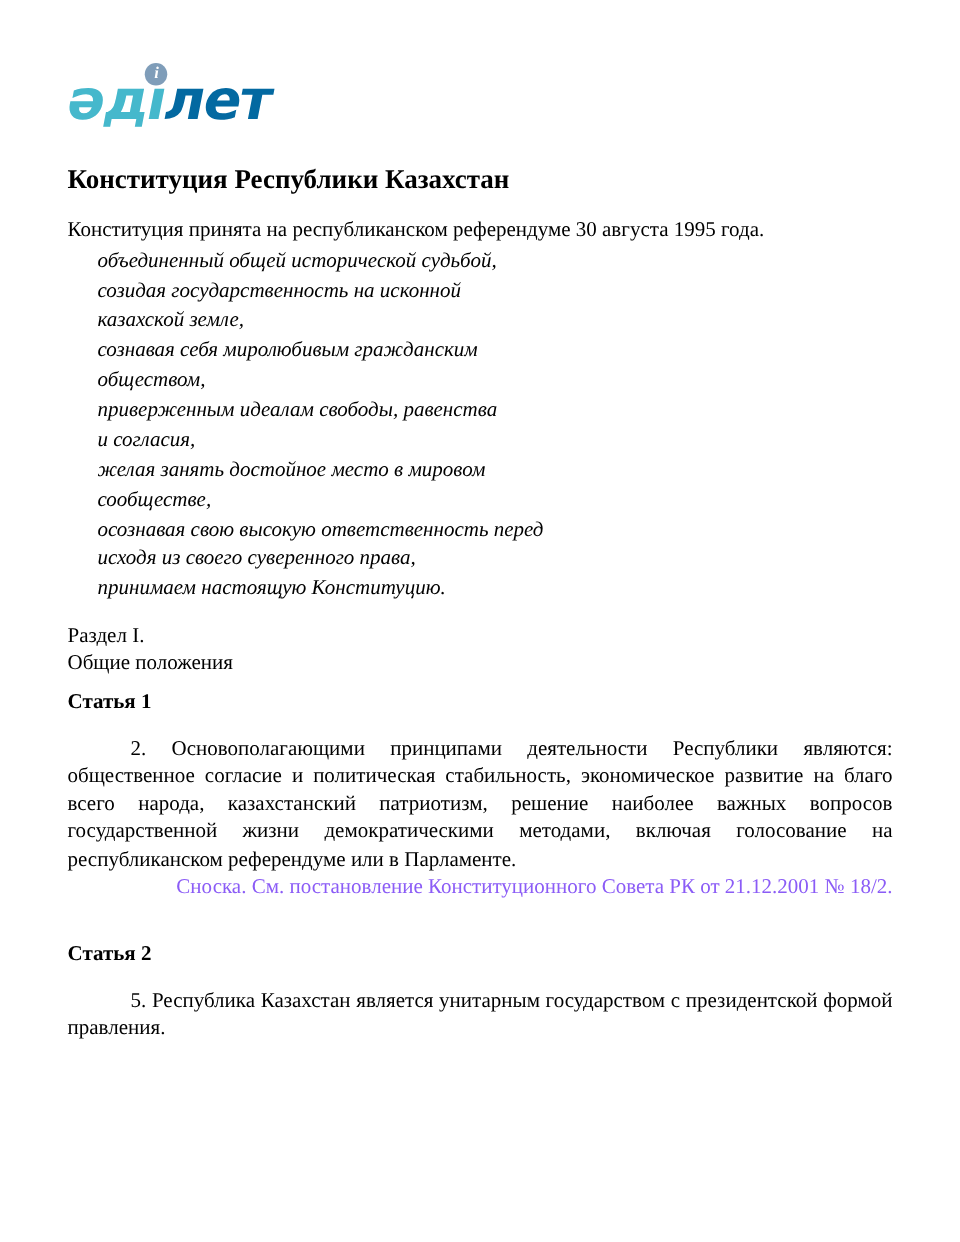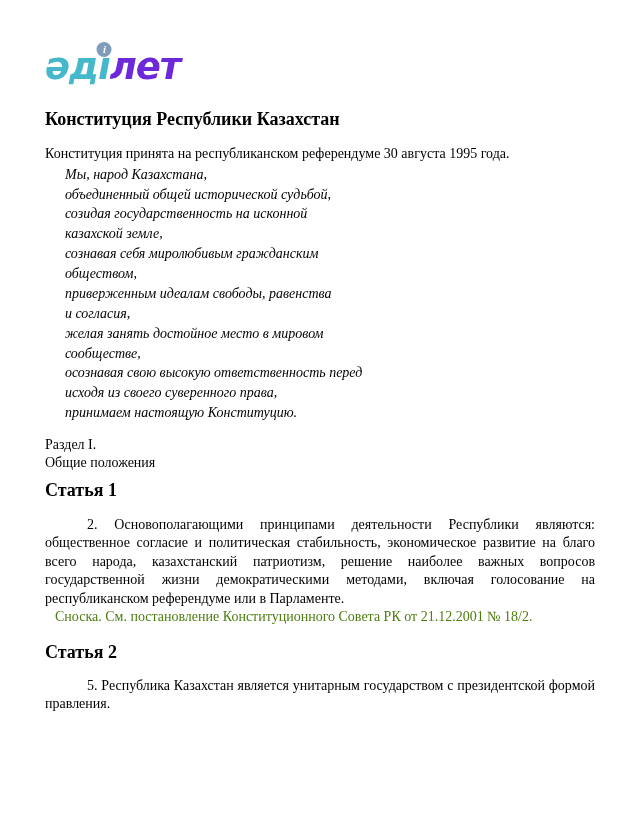--- a/index.html
+++ b/index.html
@@ -21,21 +21,21 @@
     font-style: italic;
     font-weight: bold;
     font-size: 37px;
     line-height: 1.1;
     letter-spacing: -1px;
     text-decoration: none;
     margin-bottom: 14px;
     cursor: pointer;
   }
   .logo .teal { color: #45b8cc; }
-  .logo .blue { color: #6d28d9; }
+  .logo .blue { color: #0369a1; }
   .logo .i-wrap { position: relative; display: inline-block; }
   .logo .info-dot {
     position: absolute;
     top: -5px;
     left: 55%;
     transform: translateX(-50%);
     width: 15px;
     height: 15px;
     background: #7f9db9;
     border-radius: 50%;
@@ -64,53 +64,53 @@
     font-style: italic;
   }
   .preamble-line { line-height: 1.42; }
 
   .section-heading {
     font-weight: normal;
     line-height: 1.3;
     margin: 0 0 7px 0;
   }
   .article-heading {
-    font-size: 18px;
+    font-size: 14px;
     font-weight: bold;
     margin: 0 0 13px 0;
     line-height: 1.3;
   }
   .body-par {
     margin: 0;
     line-height: 1.32;
     text-align: justify;
   }
   .indent-sm { text-indent: 14px; }
   .indent-lg { text-indent: 42px; }
   .note {
-    margin: 0 0 14px 0;
+    margin: 0 0 26px 0;
     line-height: 1.32;
-    color: #4d7c0f;
+    color: #8b5cf6;
     text-indent: 10px;
     cursor: pointer;
+    text-align: right;
   }
 </style>
 </head>
 <body>
 
 <div class="page">
 
   <a class="logo"><span class="teal">әд</span><span class="i-wrap"><span class="info-dot">i</span><span class="teal">ı</span></span><span class="blue">лет</span></a>
 
   <h1 class="doc-title">Конституция Республики Казахстан</h1>
 
   <p class="intro">Конституция принята на республиканском референдуме 30 августа 1995 года.</p>
 
   <div class="preamble">
-    <div class="preamble-line">Мы, народ Казахстана,</div>
     <div class="preamble-line">объединенный общей исторической судьбой,</div>
     <div class="preamble-line">созидая государственность на исконной</div>
     <div class="preamble-line">казахской земле,</div>
     <div class="preamble-line">сознавая себя миролюбивым гражданским</div>
     <div class="preamble-line">обществом,</div>
     <div class="preamble-line">приверженным идеалам свободы, равенства</div>
     <div class="preamble-line">и согласия,</div>
     <div class="preamble-line">желая занять достойное место в мировом</div>
     <div class="preamble-line">сообществе,</div>
     <div class="preamble-line">осознавая свою высокую ответственность перед</div>

